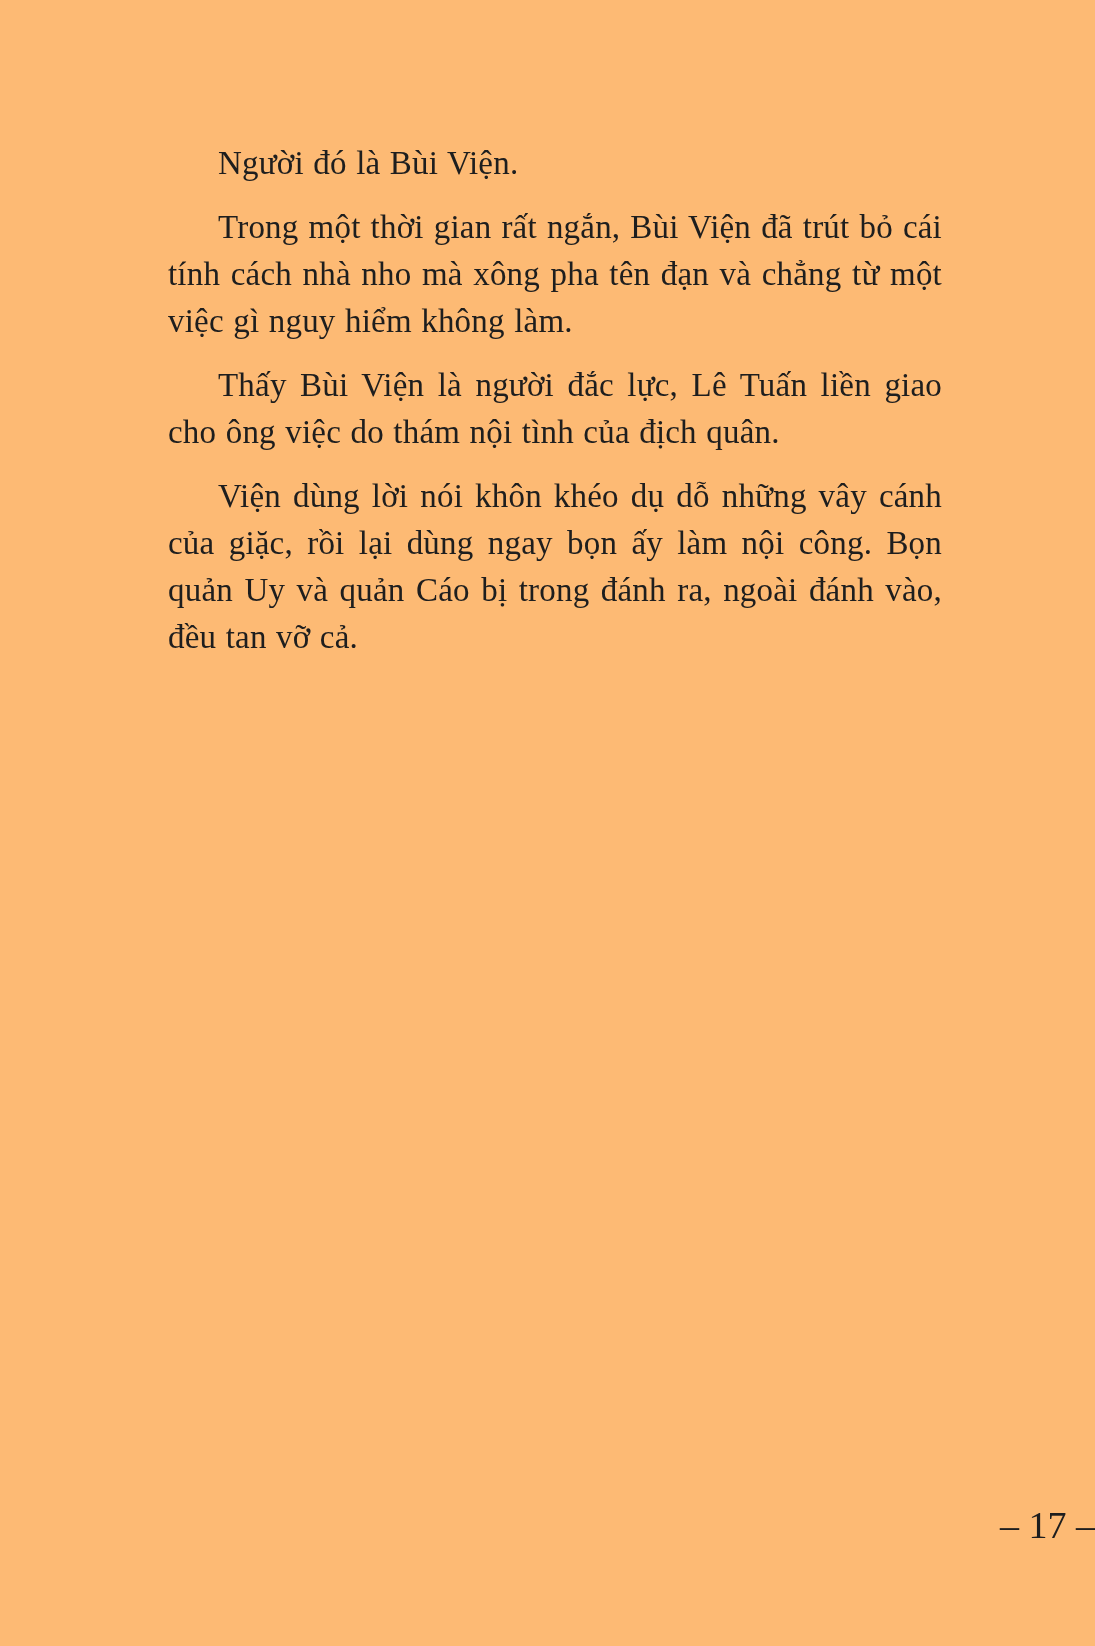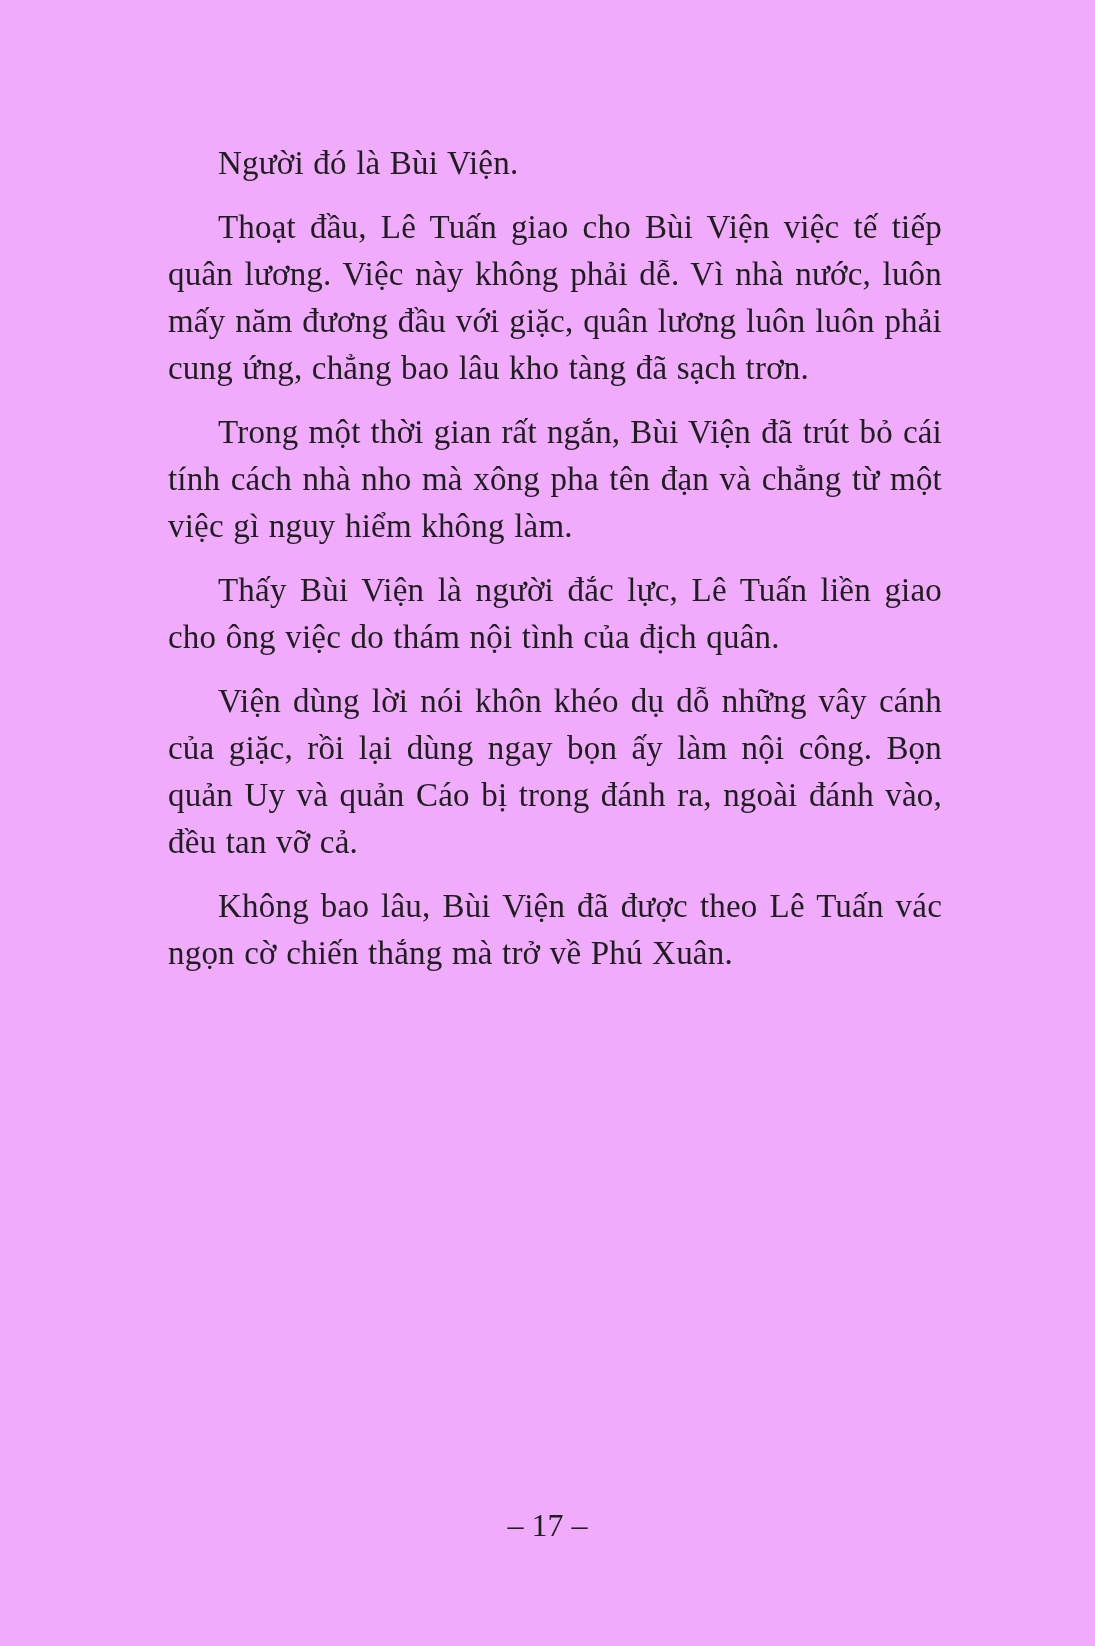--- a/index.html
+++ b/index.html
@@ -4,21 +4,21 @@
 <style>
   html, body {
     margin: 0;
     padding: 0;
     background: #ffffff;
   }
   .book-page {
     position: relative;
     width: 1095px;
     height: 1646px;
-    background: #f0abfc;
+    background: #fdba74;
     overflow: hidden;
     font-family: "Liberation Serif", "DejaVu Serif", serif;
   }
   .page-text {
     position: absolute;
     left: 168px;
     top: 140px;
     width: 774px;
     color: #1e1e1e;
   }
@@ -29,32 +29,30 @@
     text-align: justify;
     text-indent: 50px;
     letter-spacing: 0.2px;
     word-spacing: 1px;
   }
   .page-number {
     position: absolute;
     left: 0;
     top: 1505px;
     width: 100%;
-    text-align: center;
-    font-size: 32px;
+    text-align: right;
+    font-size: 38px;
     line-height: 40px;
     color: #1e1e1e;
   }
 </style>
 </head>
 <body>
 
 <div class="book-page">
   <div class="page-text">
     <p>Người đó là Bùi Viện.</p>
-    <p>Thoạt đầu, Lê Tuấn giao cho Bùi Viện việc tế tiếp quân lương. Việc này không phải dễ. Vì nhà nước, luôn mấy năm đương đầu với giặc, quân lương luôn luôn phải cung ứng, chẳng bao lâu kho tàng đã sạch trơn.</p>
     <p>Trong một thời gian rất ngắn, Bùi Viện đã trút bỏ cái tính cách nhà nho mà xông pha tên đạn và chẳng từ một việc gì nguy hiểm không làm.</p>
     <p>Thấy Bùi Viện là người đắc lực, Lê Tuấn liền giao cho ông việc do thám nội tình của địch quân.</p>
     <p>Viện dùng lời nói khôn khéo dụ dỗ những vây cánh của giặc, rồi lại dùng ngay bọn ấy làm nội công. Bọn quản Uy và quản Cáo bị trong đánh ra, ngoài đánh vào, đều tan vỡ cả.</p>
-    <p>Không bao lâu, Bùi Viện đã được theo Lê Tuấn vác ngọn cờ chiến thắng mà trở về Phú Xuân.</p>
   </div>
   <div class="page-number">– 17 –</div>
 </div>
 
 </body></html>

